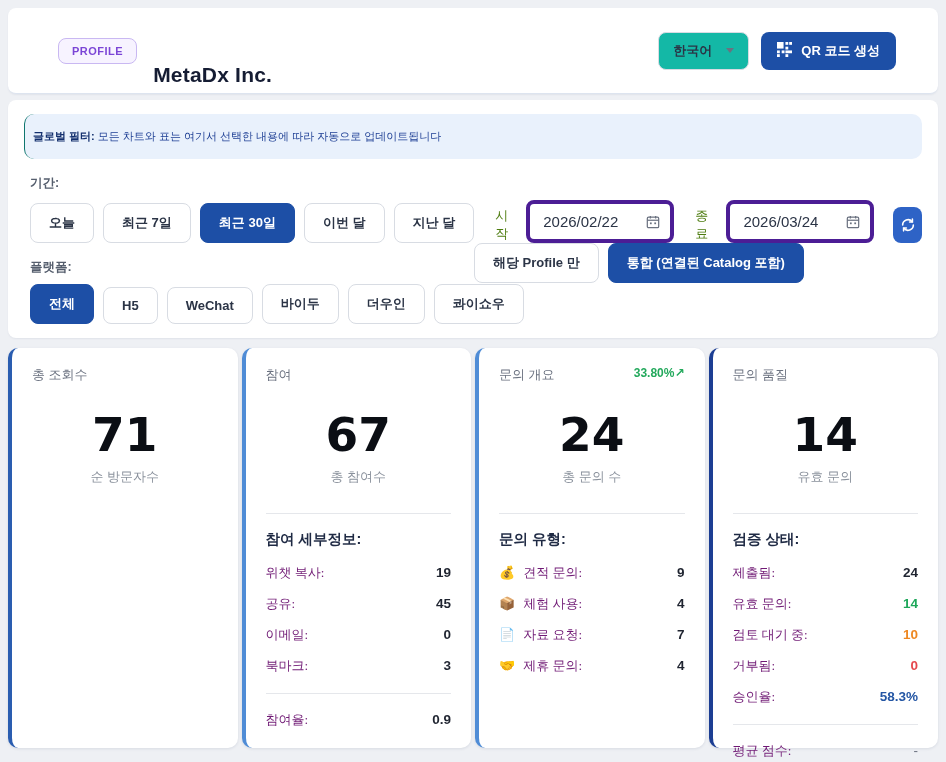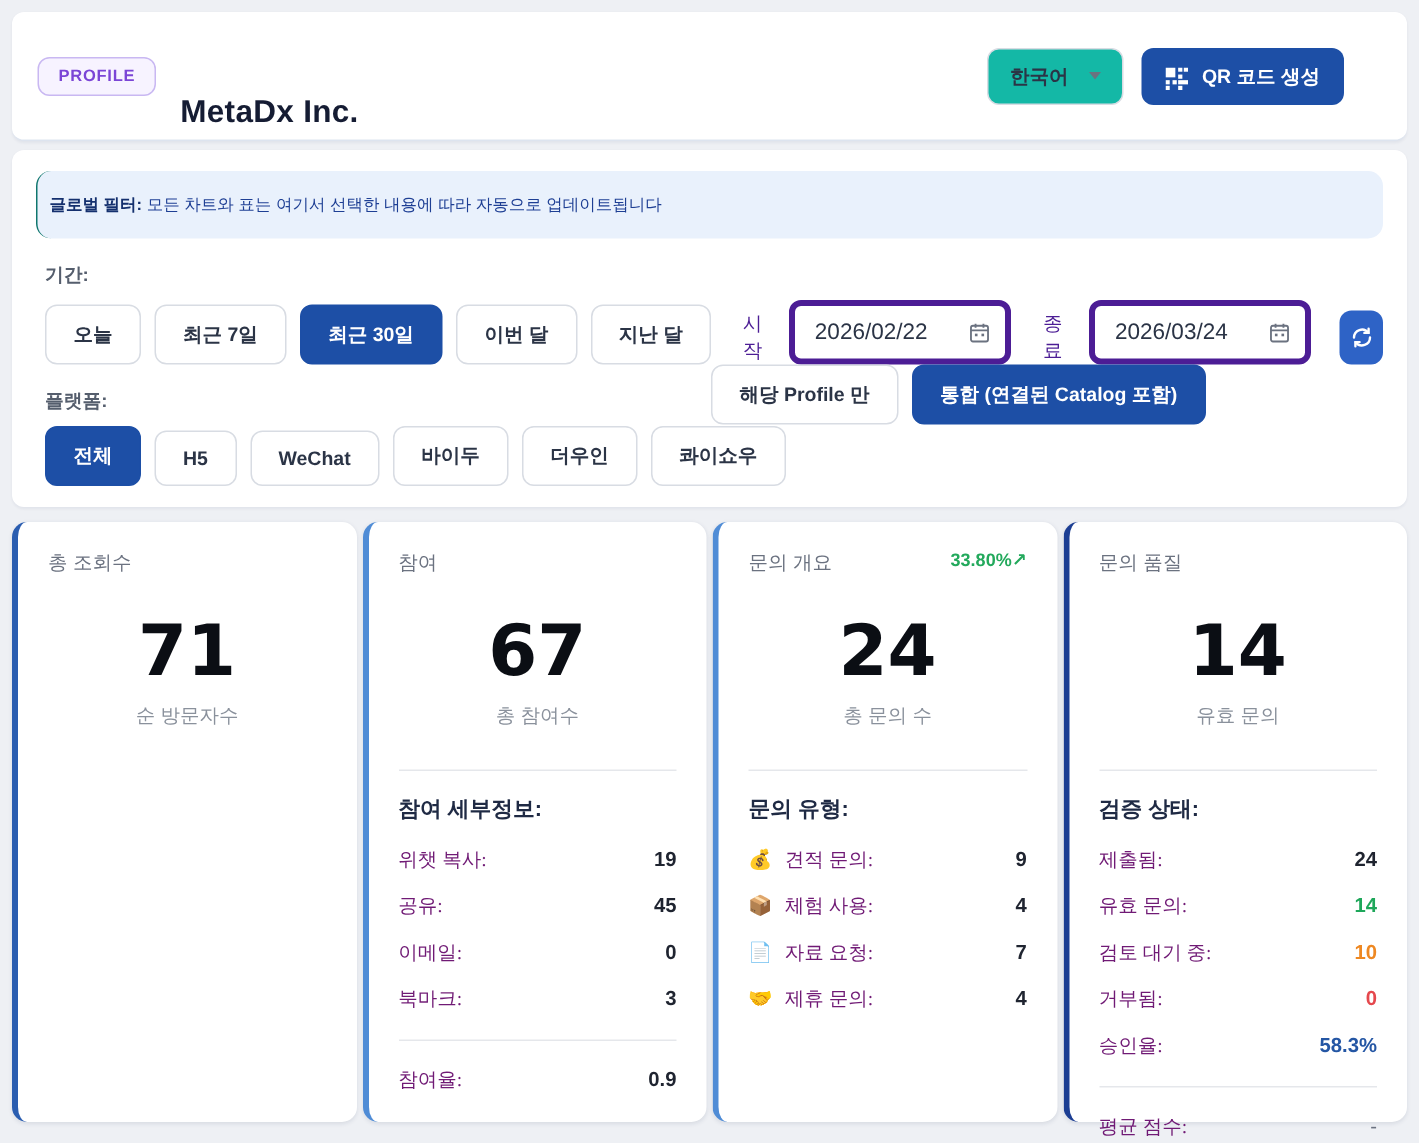--- a/index.html
+++ b/index.html
@@ -13,39 +13,39 @@
   }
   .page { position:absolute; inset:0; }
 
   
   .header {
     position:absolute; left:8px; top:8px; width:930px; height:86px;
     background:#ffffff; border-radius:8px;
     border-bottom:1px solid #dde4ef;
     box-shadow:0 1px 2px rgba(20,40,80,.06);
     display:flex; align-items:center; justify-content:space-between;
-    padding:0 42px 0 17px;
+    padding:0 42px 0 50px;
   }
   .header-left { display:flex; align-items:center; gap:16px; }
   .profile-badge {
     background:#f7f3ff; border:1px solid #c9b8f2; color:#7b45d6;
     font-size:11px; font-weight:bold; letter-spacing:.5px;
     padding:6px 13px; border-radius:8px;
   }
   .page-title { font-size:21px; font-weight:bold; color:#151c33; letter-spacing:.2px;margin-top:48px; }
   .header-right { display:flex; align-items:center; gap:12px; }
   .lang-select {
     display:flex; align-items:center; gap:14px;
     border:1px solid #d8dce3; border-radius:8px; background:#14b8a6;
     padding:9px 14px; font-size:13px; font-weight:bold; color:#2b3446;
     cursor:pointer;
   }
   .caret { width:0; height:0; border-left:4px solid transparent; border-right:4px solid transparent; border-top:5px solid #6b7280; }
   .qr-btn {
-    display:flex; align-items:flex-end; gap:9px;
+    display:flex; align-items:flex-start; gap:9px;
     background:#1d4fa6; border:none; border-radius:8px;
     color:#fff; font-size:13px; font-weight:bold;
     padding:10px 16px; cursor:pointer;
     font-family:inherit;
   }
 
   
   .filter-panel {
     position:absolute; left:8px; top:100px; width:930px; height:238px;
     background:#fff; border-radius:8px;
@@ -58,21 +58,21 @@
   }
   .notice b { color:#14306e; }
   .filter-label { font-size:12.5px; font-weight:bold; color:#555e6d; margin:16px 0 8px 6px; }
   .pill-row { display:flex; align-items:flex-end; gap:9px; margin-left:6px; }
   .pill {
     background:#fff; border:1px solid #d8dce3; border-radius:8px;
     padding:10px 18px; font-size:13px; font-weight:bold; color:#2b3446;
     cursor:pointer; white-space:nowrap; font-family:inherit;
   }
   .pill.selected { background:#1d4fa6; border-color:#1d4fa6; color:#fff; }
-  .inline-label { font-size:13px; color:#4c1d95; margin:0 2px 0 12px; }
+  .inline-label { font-size:13px; color:#4d7c0f; margin:0 2px 0 12px; }
   .date-box {
     display:flex; align-items:center; gap:28px;
     border:4px solid #4c1d95; border-radius:8px; background:#fff;
     padding:9px 10px 9px 13px; font-size:15px; color:#2b3446; cursor:pointer;
   }
   .refresh-btn {
     width:37px; height:36px; background:#2e63c6; border:none; border-radius:8px;
     display:flex; align-items:center; justify-content:center; cursor:pointer; margin-left:10px;
   }
   .filters-bottom { display:flex; }

